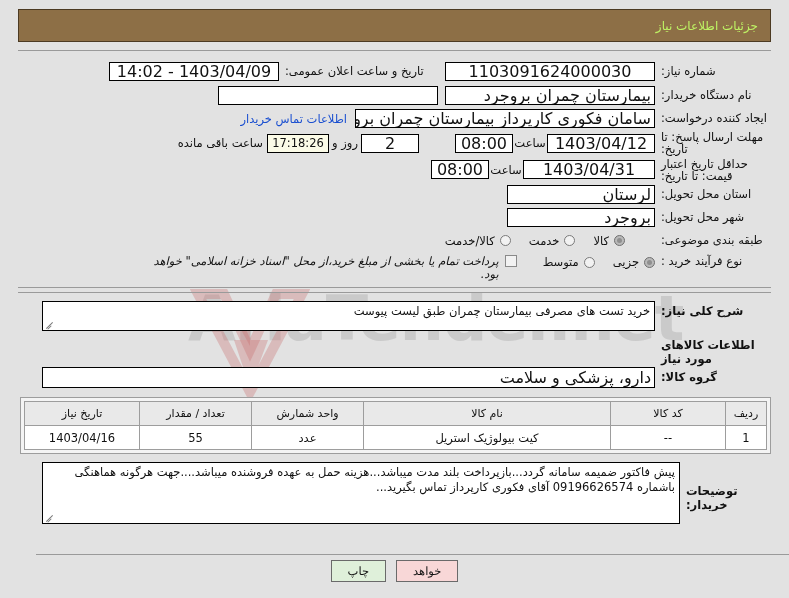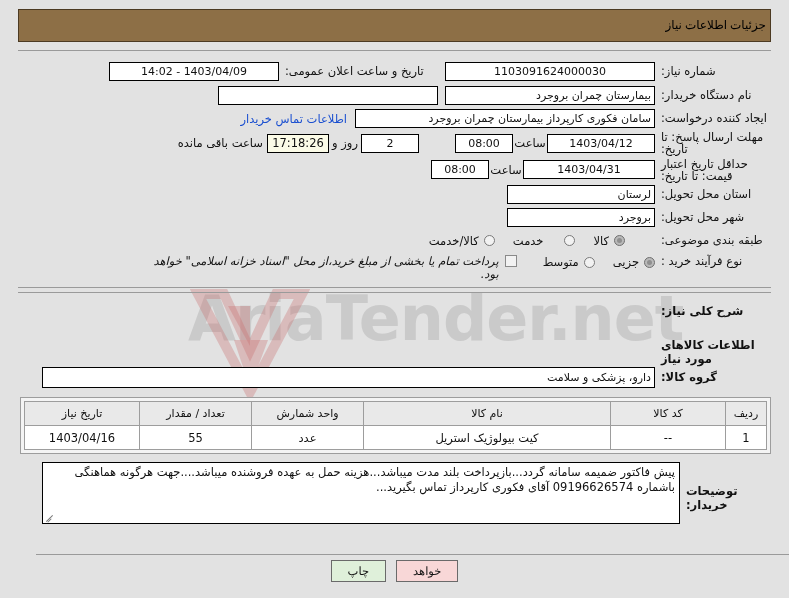--- a/index.html
+++ b/index.html
@@ -49,27 +49,26 @@
   
   #titlebar {
     position: absolute;
     left: 18px;
     top: 9px;
     width: 753px;
     height: 33px;
     background: #8d6f46;
     border: 1px solid #4c3a22;
     box-sizing: border-box;
-    color: #000000;
+    color: #bef264;
     font-size: 12px;
     display: flex;
     align-items: center;
-    padding-right: 4px;
+    padding-right: 12px;
     z-index: 20;
-    font-family: Liberation Serif, serif;
   }
 
   
   #panel {
     position: absolute;
     left: 18px;
     top: 50px;
     width: 753px;
     height: 540px;
     border-top: 1px solid #9a9a9a;
@@ -92,21 +91,21 @@
     font-size: 11.5px;
     line-height: 13px;
     flex: none;
   }
   .fld {
     background: #ffffff;
     border: 1px solid #000000;
     box-sizing: border-box;
     height: 19px;
     line-height: 17px;
-    font-size: 11px;
+    font-size: 16px;
     color: #111;
     text-align: center;
     overflow: hidden;
     white-space: nowrap;
     padding: 0 3px;
   }
   .fld.rt { text-align: right; }
   .fld.blank { background:#fff; }
   .fld.timer {
     background: #fbfbe7;
@@ -329,21 +328,21 @@
       <div class="lbl" style="width:110px;">شهر محل تحویل:</div>
       <div class="fld rt" style="width:148px;">بروجرد</div>
     </div>
 
     <div class="row" style="height:23px;">
       <div class="lbl" style="width:110px;padding-left:36px;">طبقه بندی موضوعی:</div>
       <label style="display:flex;align-items:center;gap:5px;margin-left:18px;">
         <span class="radio on"></span>
         <span class="plain">کالا</span>
       </label>
-      <label style="display:flex;align-items:center;gap:21px;margin-left:18px;">
+      <label style="display:flex;align-items:center;gap:5px;margin-left:18px;">
         <span class="radio"></span>
         <span class="plain">خدمت</span>
       </label>
       <label style="display:flex;align-items:center;gap:5px;">
         <span class="radio"></span>
         <span class="plain">کالا/خدمت</span>
       </label>
     </div>
 
     <div class="row" style="height:24px; align-items:flex-start; padding-top:3px;">
@@ -362,20 +361,24 @@
       </label>
     </div>
 
     <div style="height:8px;"></div>
     <div class="divider"></div>
     <div style="height:4px;"></div>
     <div class="divider"></div>
 
     <div class="row" style="height:40px; align-items:flex-start; padding-top:8px;">
       <div class="boldhdr" style="width:110px; text-align:left; padding-left:6px; padding-top:3px;">شرح کلی نیاز:</div>
+      <div class="ta" style="width:613px; height:30px;">
+        <span>خرید تست های مصرفی بیمارستان چمران طبق لیست پیوست</span>
+        <span class="grip"></span>
+      </div>
     </div>
 
     <div class="row" style="height:22px;">
       <div class="boldhdr" style="width:110px; text-align:left; padding-left:6px;">اطلاعات کالاهای مورد نیاز</div>
     </div>
 
     <div class="row" style="height:28px;">
       <div class="boldhdr" style="width:110px; text-align:left; padding-left:6px;">گروه کالا:</div>
       <div class="fld rt" style="width:613px; height:21px; line-height:19px;">دارو، پزشکی و سلامت</div>
     </div>

